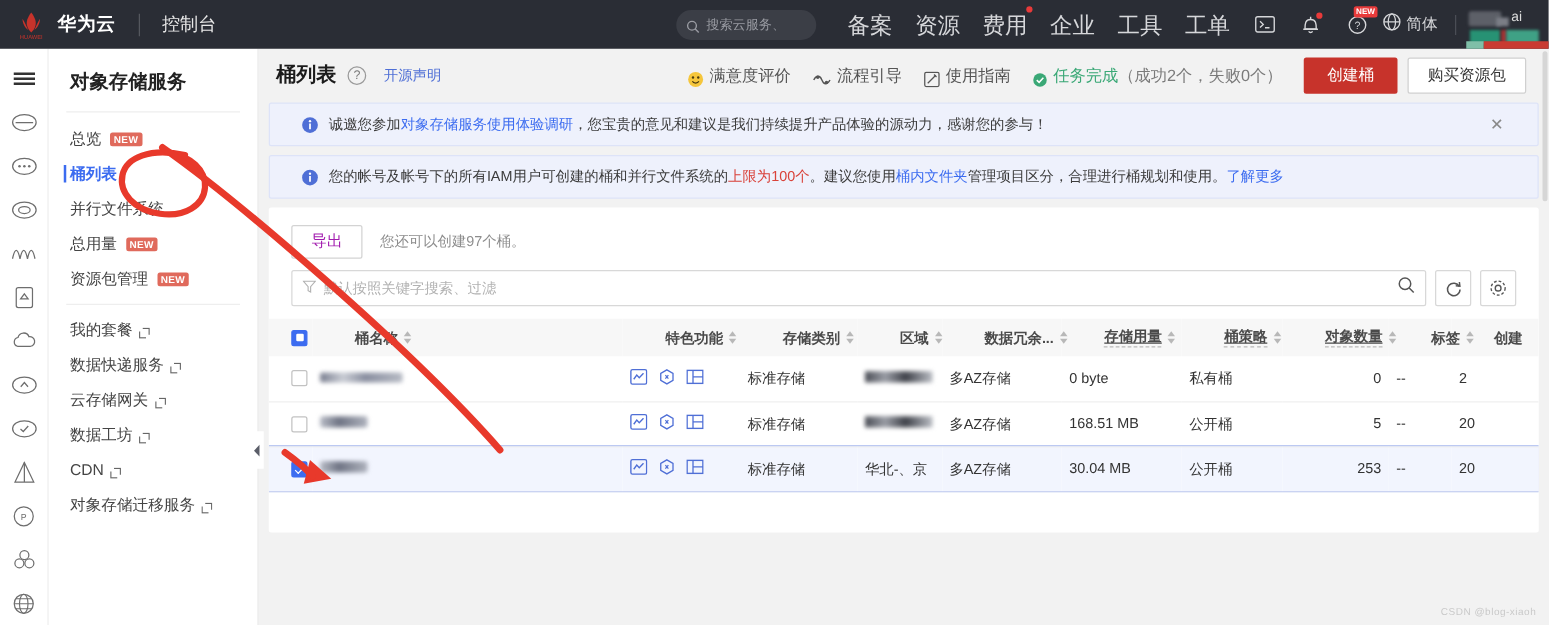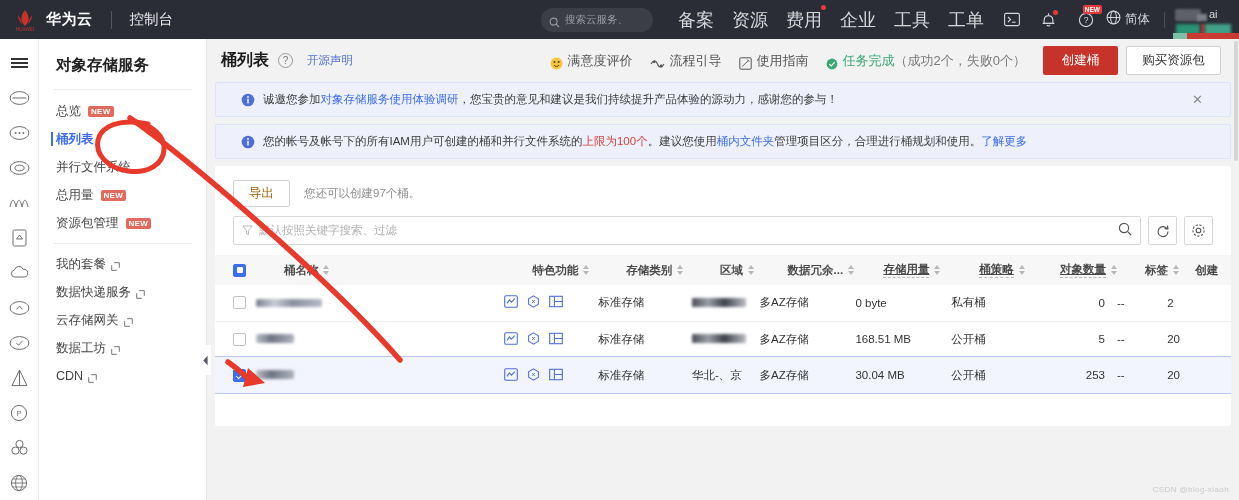--- a/index.html
+++ b/index.html
@@ -181,21 +181,21 @@
   }
 
   
   .card {
     margin: 5px 8px 0 8px; background: #fff; border-radius: 2px;
     height: 260px; position: relative; overflow: hidden;
   }
   .card-tools { display: flex; align-items: center; padding: 14px 0 0 18px; }
   .btn-export {
     width: 57px; height: 27px; border: 1px solid #d3d3d3; border-radius: 2px;
-    background: #fff; font-size: 12.5px; color: #a16207; display: flex;
+    background: #fff; font-size: 12.5px; color: #a21caf; display: flex;
     align-items: center; justify-content: center; cursor: pointer; font-family: Liberation Mono, monospace;
   }
   .tip-txt { font-size: 11.5px; color: #8d8d8d; margin-left: 14px; }
 
   .searchrow { display: flex; align-items: center; padding: 9px 18px 0 18px; }
   .searchbox {
     flex: 1; height: 29px; border: 1px solid #d8d8d8; border-radius: 2px;
     display: flex; align-items: center; padding: 0 8px; background: #fff;
   }
   .searchbox .filt { margin-right: 6px; flex:0 0 auto; }
@@ -502,20 +502,27 @@
       </div>
 
       <div class="side-item">
         <span>CDN</span>
         <span class="ext-ic"><svg width="9" height="9" viewBox="0 0 9 9">
               <path d="M3.2 0.7 H8.3 V5.8" stroke="#666" stroke-width="0.9" fill="none"></path>
               <path d="M0.7 3.2 V8.3 H5.8" stroke="#666" stroke-width="0.9" fill="none"></path>
             </svg></span>
       </div>
 
+      <div class="side-item">
+        <span>对象存储迁移服务</span>
+        <span class="ext-ic"><svg width="9" height="9" viewBox="0 0 9 9">
+              <path d="M3.2 0.7 H8.3 V5.8" stroke="#666" stroke-width="0.9" fill="none"></path>
+              <path d="M0.7 3.2 V8.3 H5.8" stroke="#666" stroke-width="0.9" fill="none"></path>
+            </svg></span>
+      </div>
     </div>
   </div>
 
   <div class="side-collapse">
     <svg width="7" height="11" viewBox="0 0 7 11">
         <path d="M5.6 0.8 L1.2 5.5 L5.6 10.2 Z" fill="#5a5d68"></path>
       </svg>
   </div>
 
   <div class="main">

